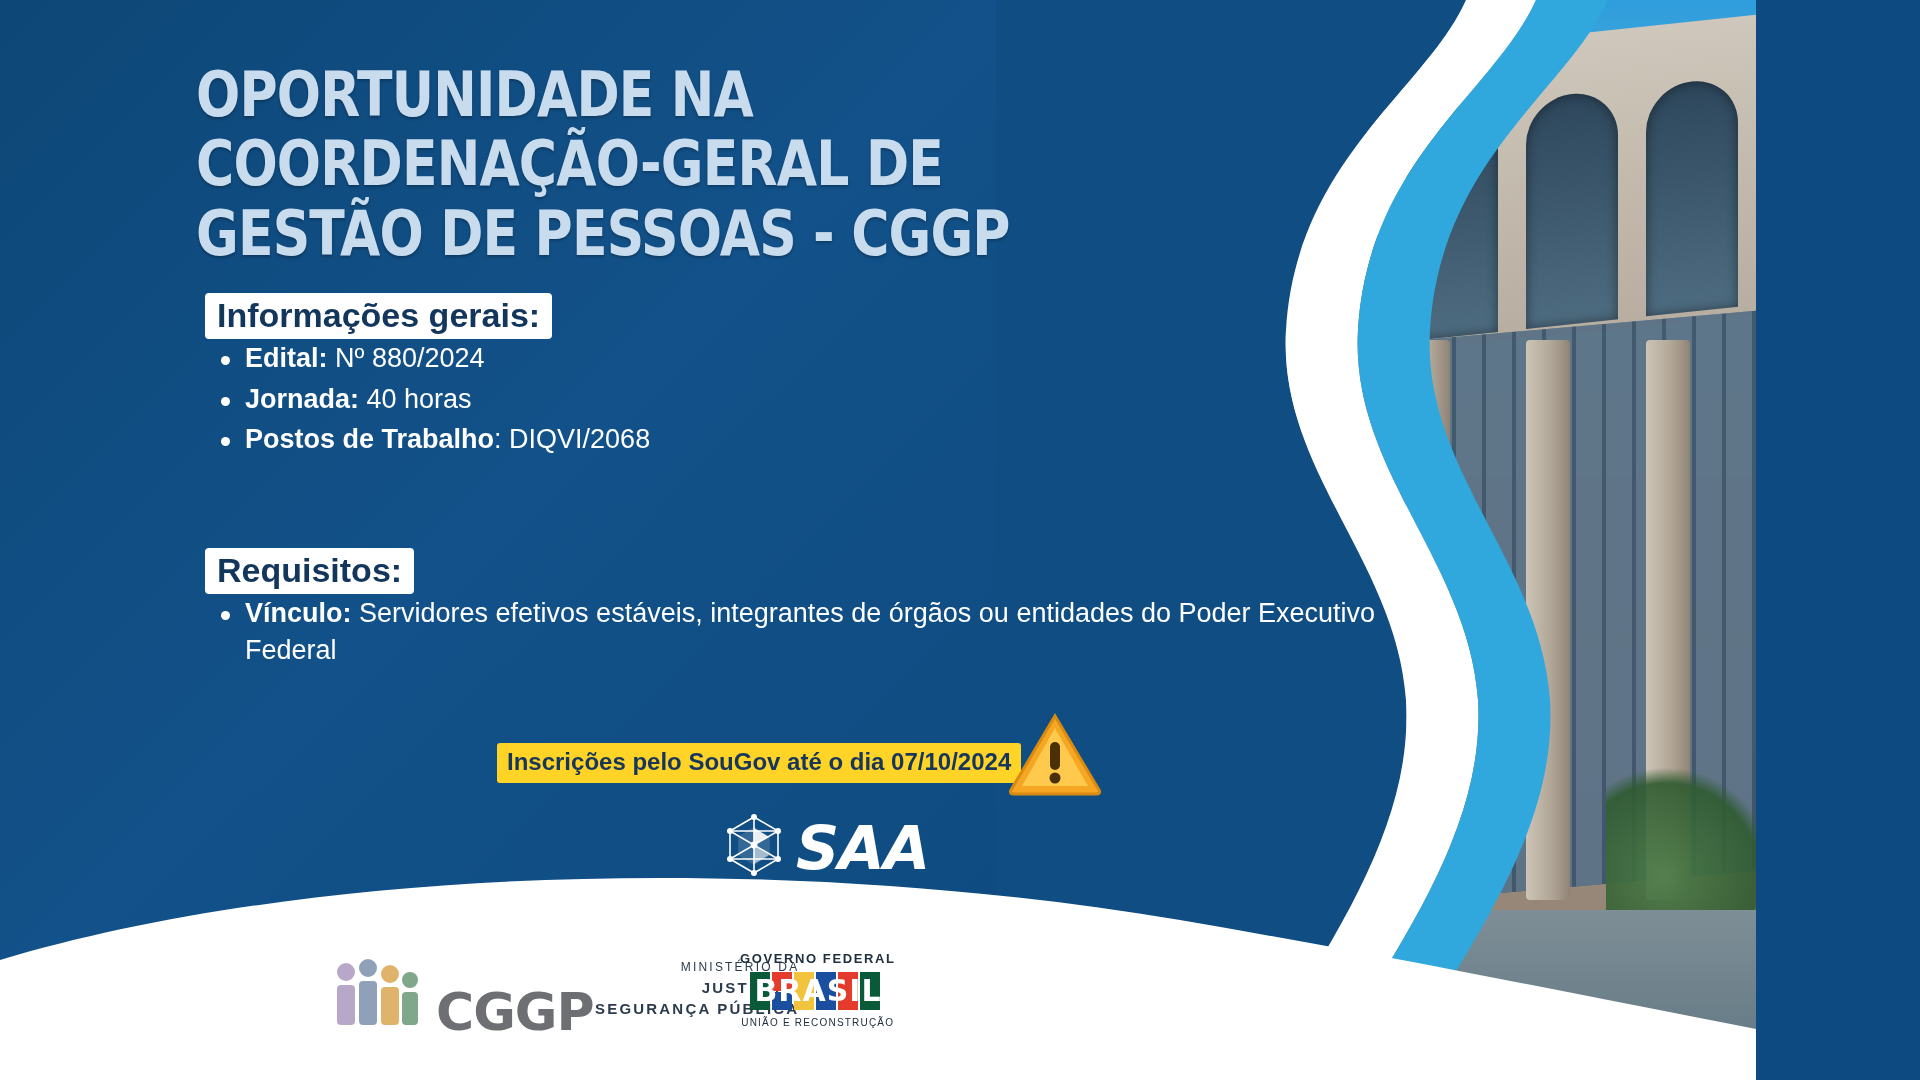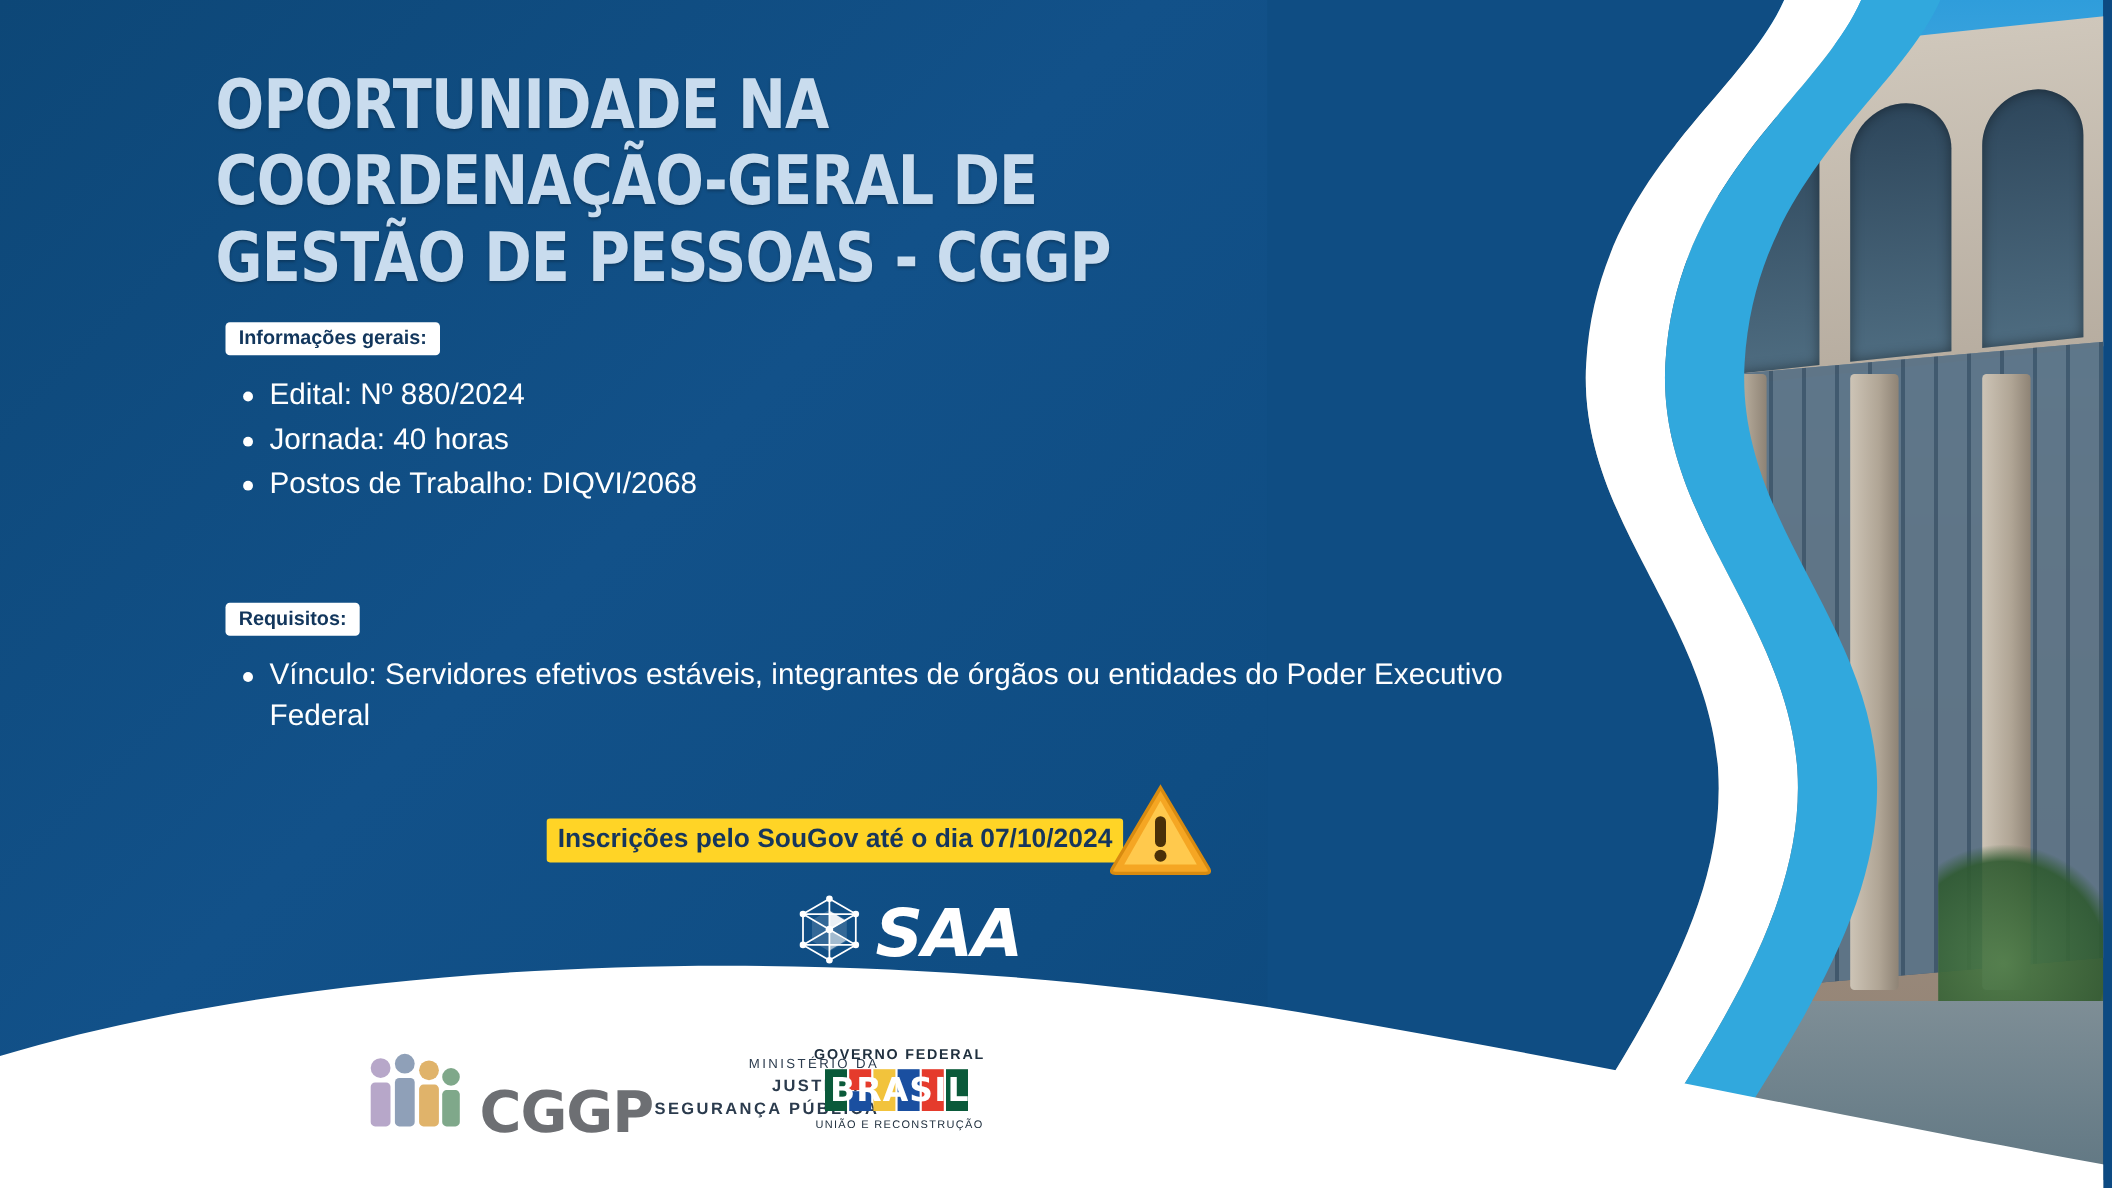--- a/index.html
+++ b/index.html
@@ -4,21 +4,21 @@
 <style>
   * { margin:0; padding:0; box-sizing:border-box; }
   html, body {
     width:1920px; height:1080px;
     font-family:"Liberation Sans", sans-serif;
     overflow:hidden;
     background:#0d4a82;
   }
   #poster {
     position:relative;
-    width:1912px; height:1080px;
+    width:1756px; height:1080px;
     background:linear-gradient(135deg,#0d4777 0%,#125189 35%,#0f4d83 60%,#0c4272 100%);
     overflow:hidden;
   }
 
   
   .photo-panel {
     position:absolute;
     top:0; right:0;
     width:540px; height:1080px;
     overflow:hidden;
@@ -116,21 +116,21 @@
     transform:scaleX(0.84);
     transform-origin:left top;
     text-shadow:0 2px 3px rgba(0,0,0,.25);
   }
 
   .section-label {
     display:inline-block;
     background:#ffffff;
     color:#12365c;
     font-weight:700;
-    font-size:18px;
+    font-size:34px;
     padding:5px 12px 7px 12px;
     border-radius:4px;
     line-height:1;
   }
   .lbl-info { position:absolute; left:205px; top:293px; }
   .lbl-req  { position:absolute; left:205px; top:548px; }
 
   ul.bullets {
     position:absolute;
     list-style:none;
@@ -145,21 +145,21 @@
     font-weight:400;
   }
   ul.bullets li:before {
     content:"";
     position:absolute;
     left:6px; top:16px;
     width:9px; height:9px;
     border-radius:50%;
     background:#ffffff;
   }
-  ul.bullets b { font-weight:400; }
+  ul.bullets b { font-weight:700; }
 
   #info-list { left:215px; top:340px; width:900px; }
   #req-list  { left:215px; top:595px; width:1180px; }
   #req-list li { line-height:1.36; margin-bottom:6px; }
 
   .deadline-wrap {
     position:absolute;
     left:497px; top:726px;
     display:flex; align-items:center;
   }

